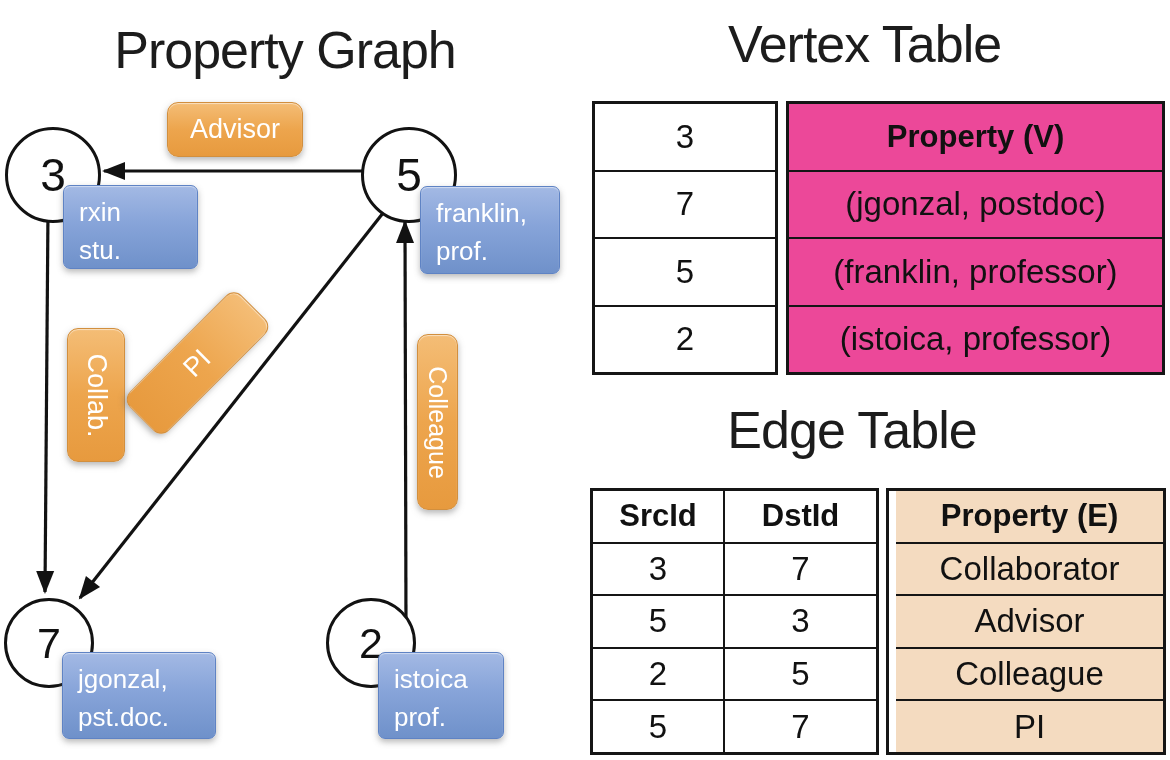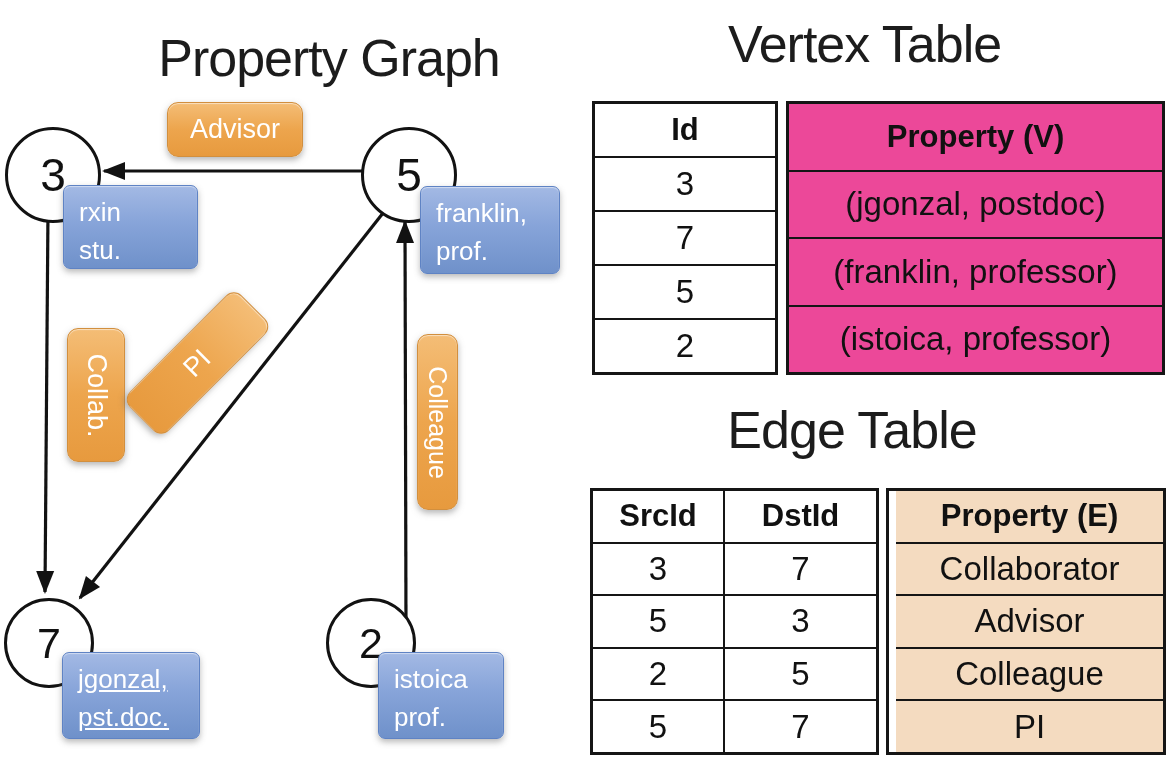--- a/index.html
+++ b/index.html
@@ -15,21 +15,21 @@
   
   .big-title {
     position: absolute;
     text-align: center;
     font-size: 52px;
     font-weight: 400;
     color: #1c1c1c;
     white-space: nowrap;
     letter-spacing: -1px;
   }
-  #pg-title  { left: 0px;   top: 28px;  width: 570px; padding-left: 44px; }
+  #pg-title  { left: 0px;   top: 20px;  width: 570px; }
   #vt-title  { left: 592px; top: 14px;  width: 545px; }
   #et-title  { left: 592px; top: 400px; width: 520px; }
 
   
   #edges-svg { position: absolute; left: 0; top: 0; z-index: 1; }
 
   .node {
     position: absolute;
     z-index: 2;
     background: #ffffff;
@@ -55,21 +55,21 @@
     border: 1px solid #5f83c4;
     box-shadow: 0 3px 6px rgba(100,100,100,0.45), inset 0 1px 1px rgba(255,255,255,0.5);
     color: #ffffff;
     font-size: 26px;
     line-height: 1.45;
     padding: 8px 0 0 15px;
     box-sizing: border-box;
   }
   #vbox-3 { left: 63px;  top: 185px; width: 135px; height: 84px; }
   #vbox-5 { left: 420px; top: 186px; width: 140px; height: 88px; }
-  #vbox-7 { left: 62px;  top: 652px; width: 138px; height: 87px; text-decoration: underline; }
+  #vbox-7 { left: 62px;  top: 652px; width: 154px; height: 87px; }
   #vbox-2 { left: 378px; top: 652px; width: 126px; height: 87px; }
 
   .pill {
     position: absolute;
     z-index: 4;
     border-radius: 11px;
     background: linear-gradient(180deg, #f4bd76 0%, #eda54d 50%, #e79a3e 100%);
     border: 1px solid #d28f3e;
     box-shadow: 0 3px 6px rgba(110,110,110,0.5), inset 0 1px 1px rgba(255,255,255,0.55);
     color: #ffffff;
@@ -184,23 +184,20 @@
   <div class="pill" id="pill-pi">
     <span class="rm90">PI</span>
   </div>
   <div class="pill" id="pill-colleague">
     <span class="r90">Colleague</span>
   </div>
 
   <div class="split-table" id="vertex-table">
     <div class="subtable" id="vt-left">
       <div class="trow">
-        <div class="cell hdr">Id</div>
-      </div>
-      <div class="trow">
         <div class="cell">3</div>
       </div>
       <div class="trow">
         <div class="cell">7</div>
       </div>
       <div class="trow">
         <div class="cell">5</div>
       </div>
       <div class="trow">
         <div class="cell">2</div>

